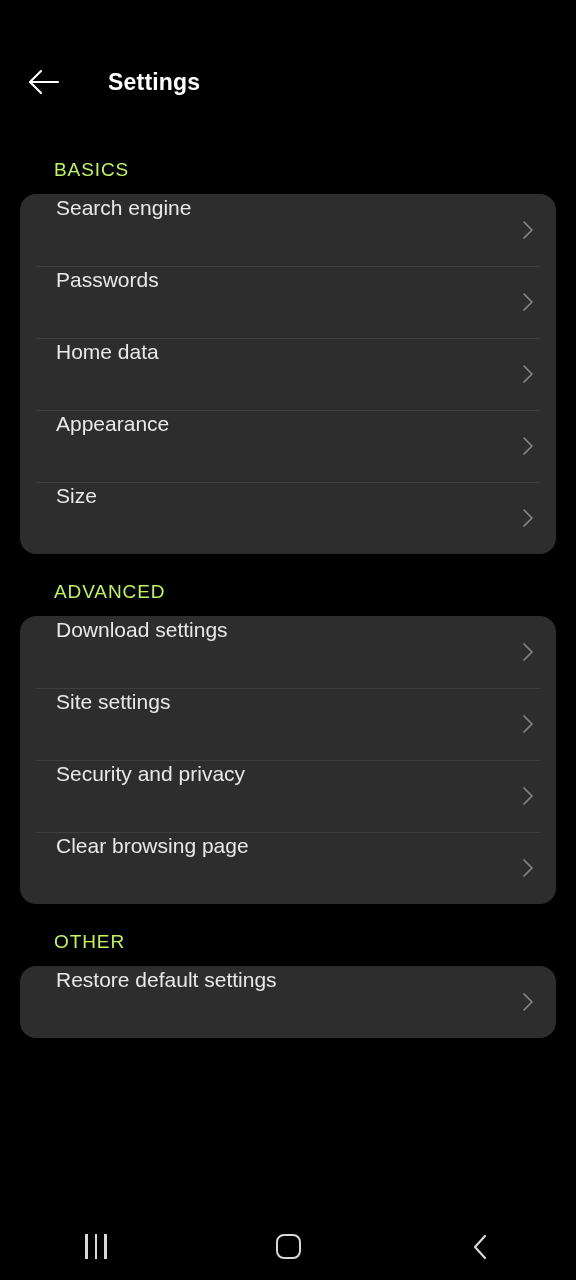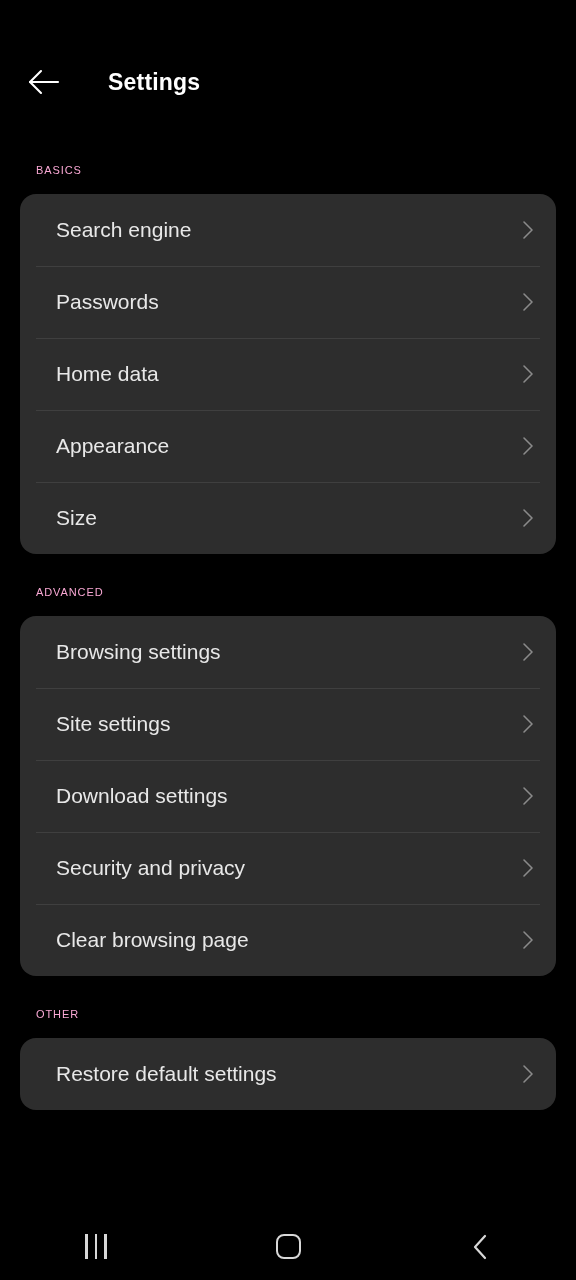--- a/index.html
+++ b/index.html
@@ -52,42 +52,42 @@
   .content {
     position: absolute;
     top: 140px;
     left: 0;
     width: 576px;
     height: 1073px;
     overflow: hidden;
   }
 
   .section-label {
-    color: #f9a8d4;
-    font-size: 11px;
+    color: #bef264;
+    font-size: 19px;
     letter-spacing: 0.9px;
-    padding-left: 36px;
+    padding-left: 54px;
     line-height: 20px;
   }
   .section-basics    { margin-top: 20px; }
   .section-advanced  { margin-top: 28px; }
   .section-other     { margin-top: 28px; }
 
   .card {
     margin: 14px 20px 0 20px;
     background: #2d2d2d;
     border-radius: 16px;
     overflow: hidden;
   }
 
   .row {
     position: relative;
     height: 72px;
     display: flex;
-    align-items: center;
+    align-items: flex-start;
     cursor: pointer;
   }
   .row + .row::before {
     content: "";
     position: absolute;
     top: 0;
     left: 16px;
     right: 16px;
     height: 1px;
     background: #3f3f3f;
@@ -206,37 +206,29 @@
         <svg width="12" height="20" viewBox="0 0 12 20" fill="none">
           <path d="M2 2 L10 10 L2 18" stroke="#8a8a8a" stroke-width="1.6" stroke-linecap="round" stroke-linejoin="round"></path>
         </svg>
       </span>
     </div>
   </div>
 
   <div class="section-label section-advanced">ADVANCED</div>
   <div class="card">
     <div class="row">
-      <span class="row-label">Browsing settings</span>
+      <span class="row-label">Download settings</span>
       <span class="chevron">
         <svg width="12" height="20" viewBox="0 0 12 20" fill="none">
           <path d="M2 2 L10 10 L2 18" stroke="#8a8a8a" stroke-width="1.6" stroke-linecap="round" stroke-linejoin="round"></path>
         </svg>
       </span>
     </div>
     <div class="row">
       <span class="row-label">Site settings</span>
-      <span class="chevron">
-        <svg width="12" height="20" viewBox="0 0 12 20" fill="none">
-          <path d="M2 2 L10 10 L2 18" stroke="#8a8a8a" stroke-width="1.6" stroke-linecap="round" stroke-linejoin="round"></path>
-        </svg>
-      </span>
-    </div>
-    <div class="row">
-      <span class="row-label">Download settings</span>
       <span class="chevron">
         <svg width="12" height="20" viewBox="0 0 12 20" fill="none">
           <path d="M2 2 L10 10 L2 18" stroke="#8a8a8a" stroke-width="1.6" stroke-linecap="round" stroke-linejoin="round"></path>
         </svg>
       </span>
     </div>
     <div class="row">
       <span class="row-label">Security and privacy</span>
       <span class="chevron">
         <svg width="12" height="20" viewBox="0 0 12 20" fill="none">

